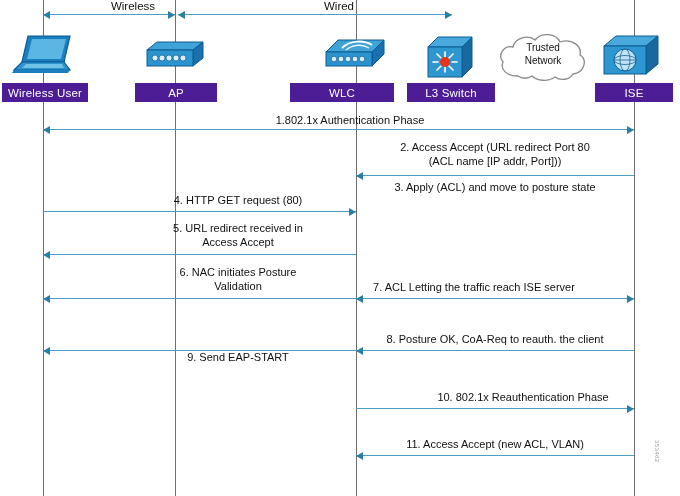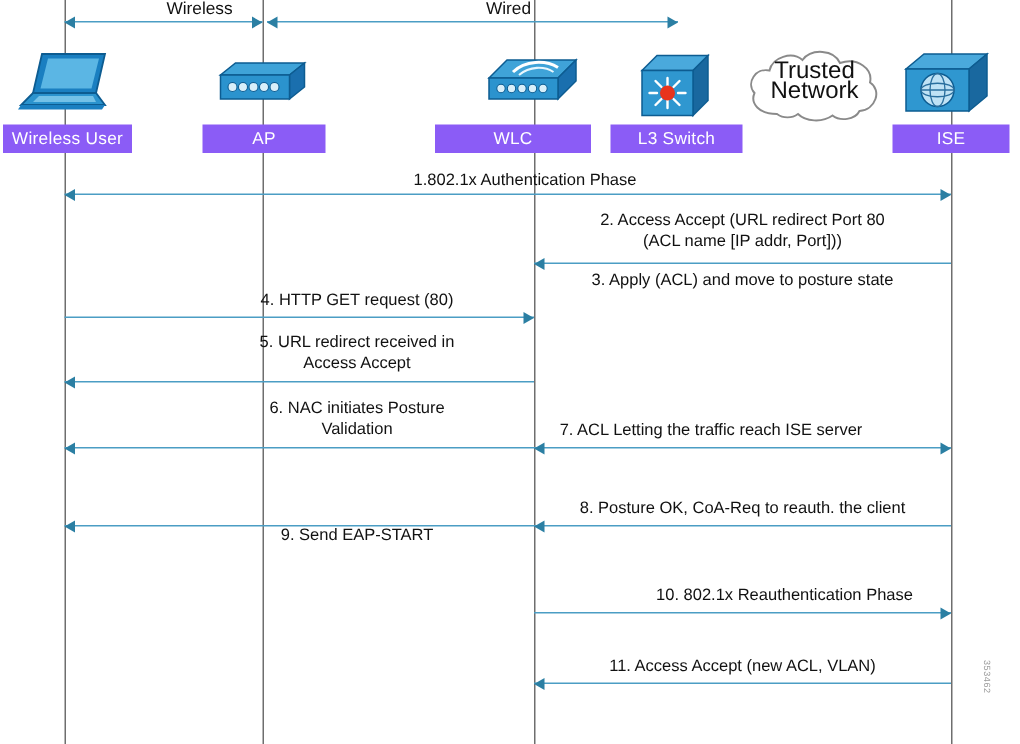--- a/index.html
+++ b/index.html
@@ -8,21 +8,21 @@
     font-family:"Liberation Sans","DejaVu Sans",sans-serif;
     color:#1a1a1a;
   }
   #stage{position:absolute;inset:0;width:680px;height:496px;}
 
   
   .lifeline{position:absolute;width:1px;background:#6e6e6e;top:0;bottom:0;}
 
   
   .node-label{
-    position:absolute;height:19px;background:#8b5cf6;color:#ffffff;
+    position:absolute;height:19px;background:#4c1d95;color:#ffffff;
     display:flex;align-items:center;justify-content:center;
     font-size:11.5px;letter-spacing:.2px;white-space:nowrap;
   }
 
   
   .icon{position:absolute;}
 
   
   .msg-line{position:absolute;height:1px;background:#4b9dc4;}
   .ah{position:absolute;width:0;height:0;border-top:4px solid transparent;border-bottom:4px solid transparent;}
@@ -33,21 +33,21 @@
     position:absolute;font-size:11px;line-height:13.5px;
     color:#111;text-align:center;white-space:pre-line;
   }
 
   
   .span-line{position:absolute;height:1px;background:#4b9dc4;}
   .span-text{position:absolute;font-size:11.5px;color:#111;text-align:center;white-space:nowrap;margin-left:24px;}
 
   
   .cloud-text{
-    position:absolute;font-size:16px;line-height:13px;text-align:center;
+    position:absolute;font-size:10px;line-height:13px;text-align:center;
     color:#111;white-space:pre-line;
   }
 
   
   .fig-id{
     position:absolute;font-size:6px;color:#9a9a9a;letter-spacing:.4px;
     transform:rotate(90deg);transform-origin:left top;white-space:nowrap;
   }
 </style>
 </head>

